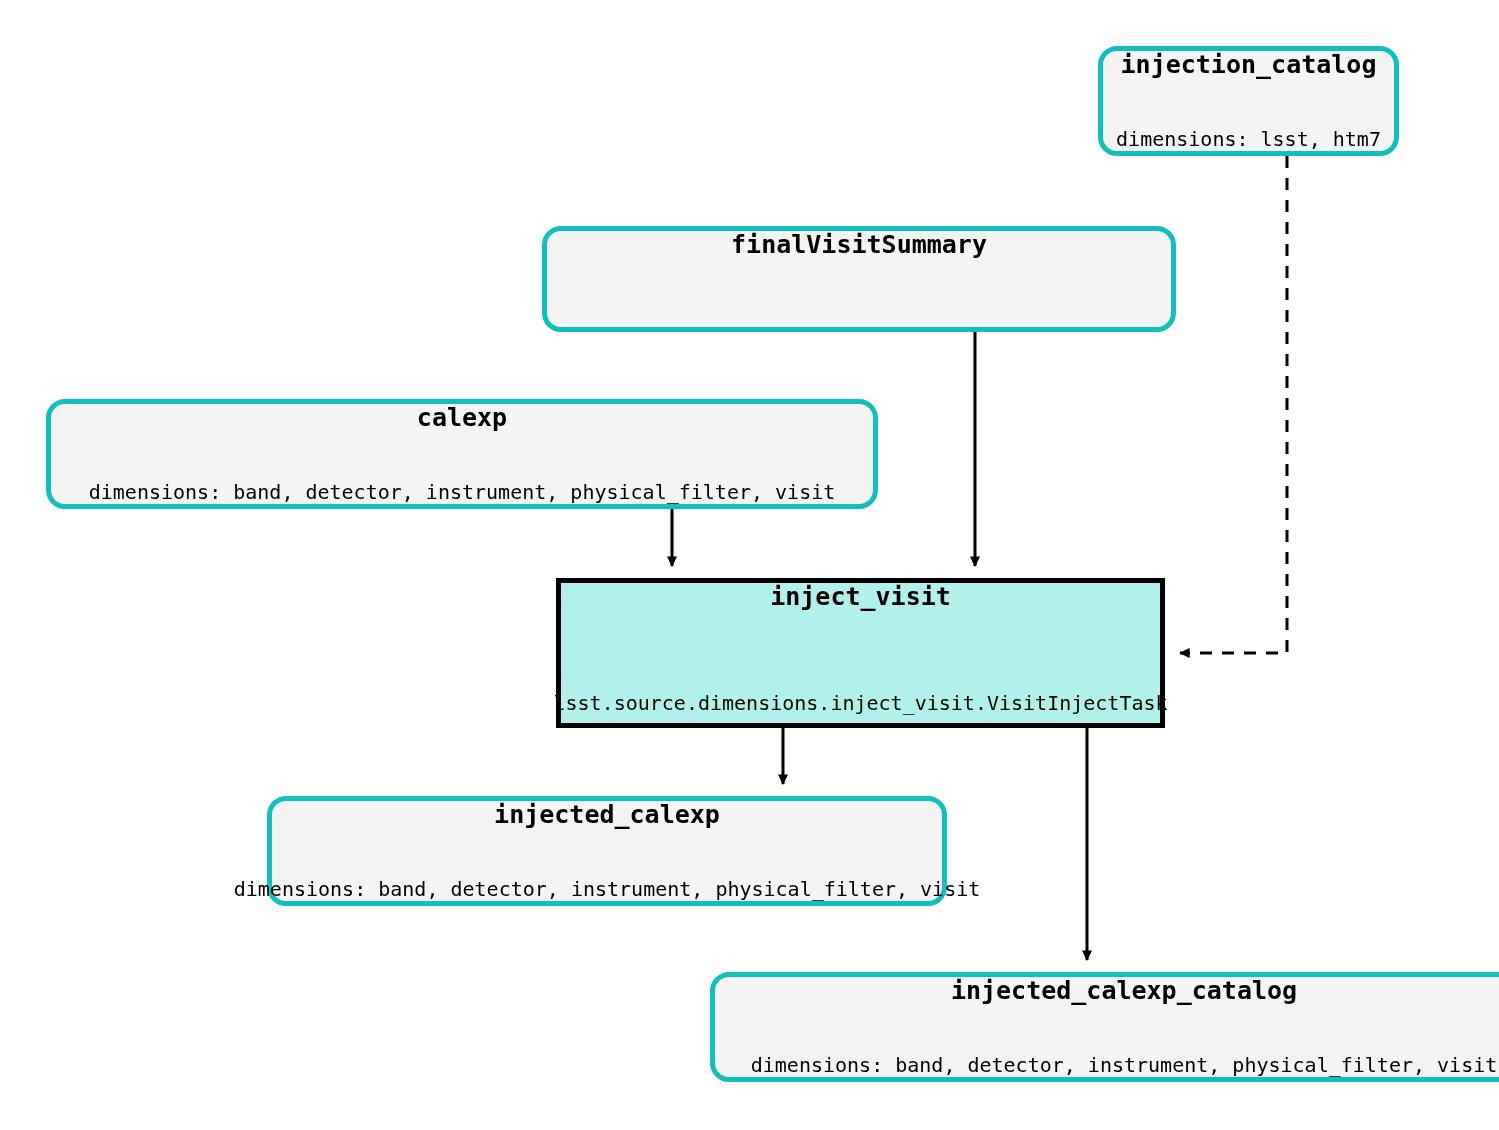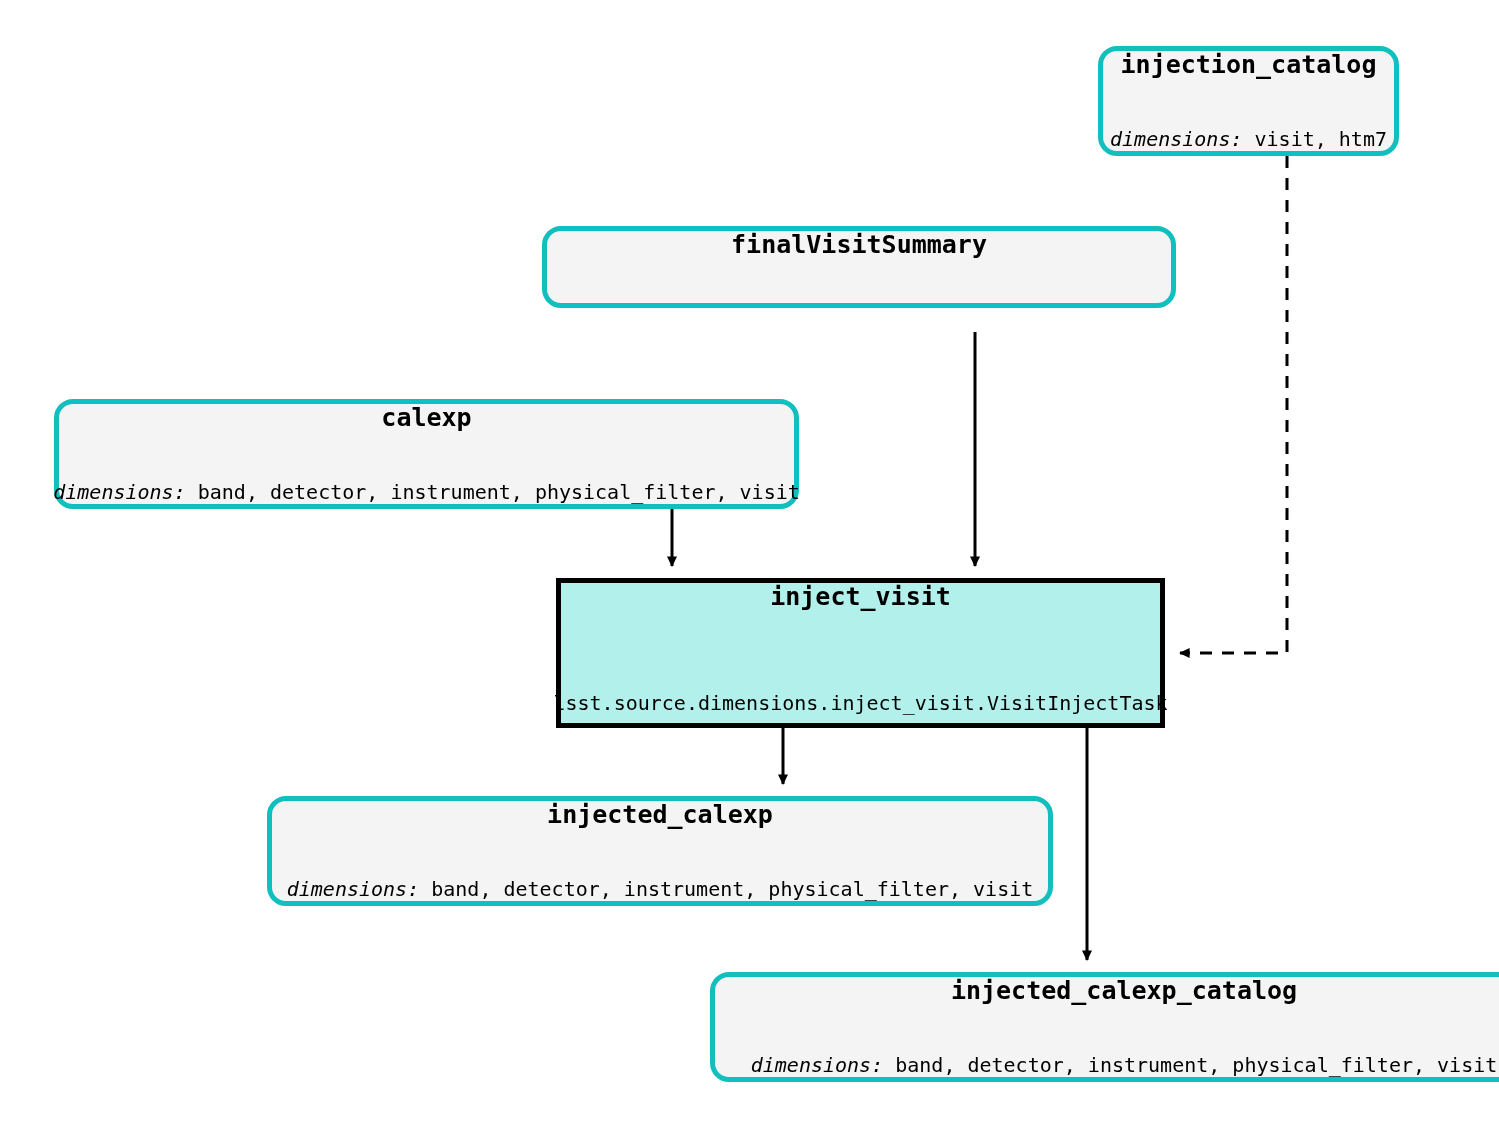--- a/index.html
+++ b/index.html
@@ -58,21 +58,20 @@
     margin-bottom: 14px;
   }
   .node-sub {
     font-family: "DejaVu Sans Mono", monospace;
     font-size: 20px;
     color: #000000;
     line-height: 1.2;
     white-space: nowrap;
   }
   .node-sub .lbl {
-    font-style: italic;
   }
   .node.task .node-class {
     font-family: "DejaVu Sans Mono", monospace;
     font-size: 20px;
     color: #000000;
     white-space: nowrap;
     line-height: 1.2;
     margin-bottom: 8px;
   }
 </style>
@@ -104,38 +103,38 @@
       <path d="M783,728 L783,784" stroke="#000000" stroke-width="3" fill="none" marker-end="url(#arrowhead)"></path>
     </g>
 
     <g>
       <path d="M1087,728 L1087,960" stroke="#000000" stroke-width="3" fill="none" marker-end="url(#arrowhead)"></path>
     </g>
   </svg>
 
   <div class="node dataset" style="left:1098px; top:46px; width:301px; height:110px;">
     <div class="node-title">injection_catalog</div>
-    <div class="node-sub"><span class="lbl">dimensions:</span><span> visit, htm7</span></div>
+    <div class="node-sub"><span class="lbl">dimensions:</span><span> lsst, htm7</span></div>
   </div>
 
-  <div class="node dataset" style="left:542px; top:226px; width:634px; height:82px;">
+  <div class="node dataset" style="left:542px; top:226px; width:634px; height:106px;">
     <div class="node-title">finalVisitSummary</div>
   </div>
 
-  <div class="node dataset" style="left:54px; top:399px; width:745px; height:110px;">
+  <div class="node dataset" style="left:46px; top:399px; width:832px; height:110px;">
     <div class="node-title">calexp</div>
     <div class="node-sub"><span class="lbl">dimensions:</span><span> band, detector, instrument, physical_filter, visit</span></div>
   </div>
 
   <div class="node task" style="left:556px; top:578px; width:609px; height:150px;">
     <div class="node-title">inject_visit</div>
     <div class="node-class">lsst.source.dimensions.inject_visit.VisitInjectTask</div>
   </div>
 
-  <div class="node dataset" style="left:267px; top:796px; width:786px; height:110px;">
+  <div class="node dataset" style="left:267px; top:796px; width:680px; height:110px;">
     <div class="node-title">injected_calexp</div>
     <div class="node-sub"><span class="lbl">dimensions:</span><span> band, detector, instrument, physical_filter, visit</span></div>
   </div>
 
   <div class="node dataset" style="left:710px; top:972px; width:828px; height:110px;">
     <div class="node-title">injected_calexp_catalog</div>
     <div class="node-sub"><span class="lbl">dimensions:</span><span> band, detector, instrument, physical_filter, visit</span></div>
   </div>
 
 </div>

